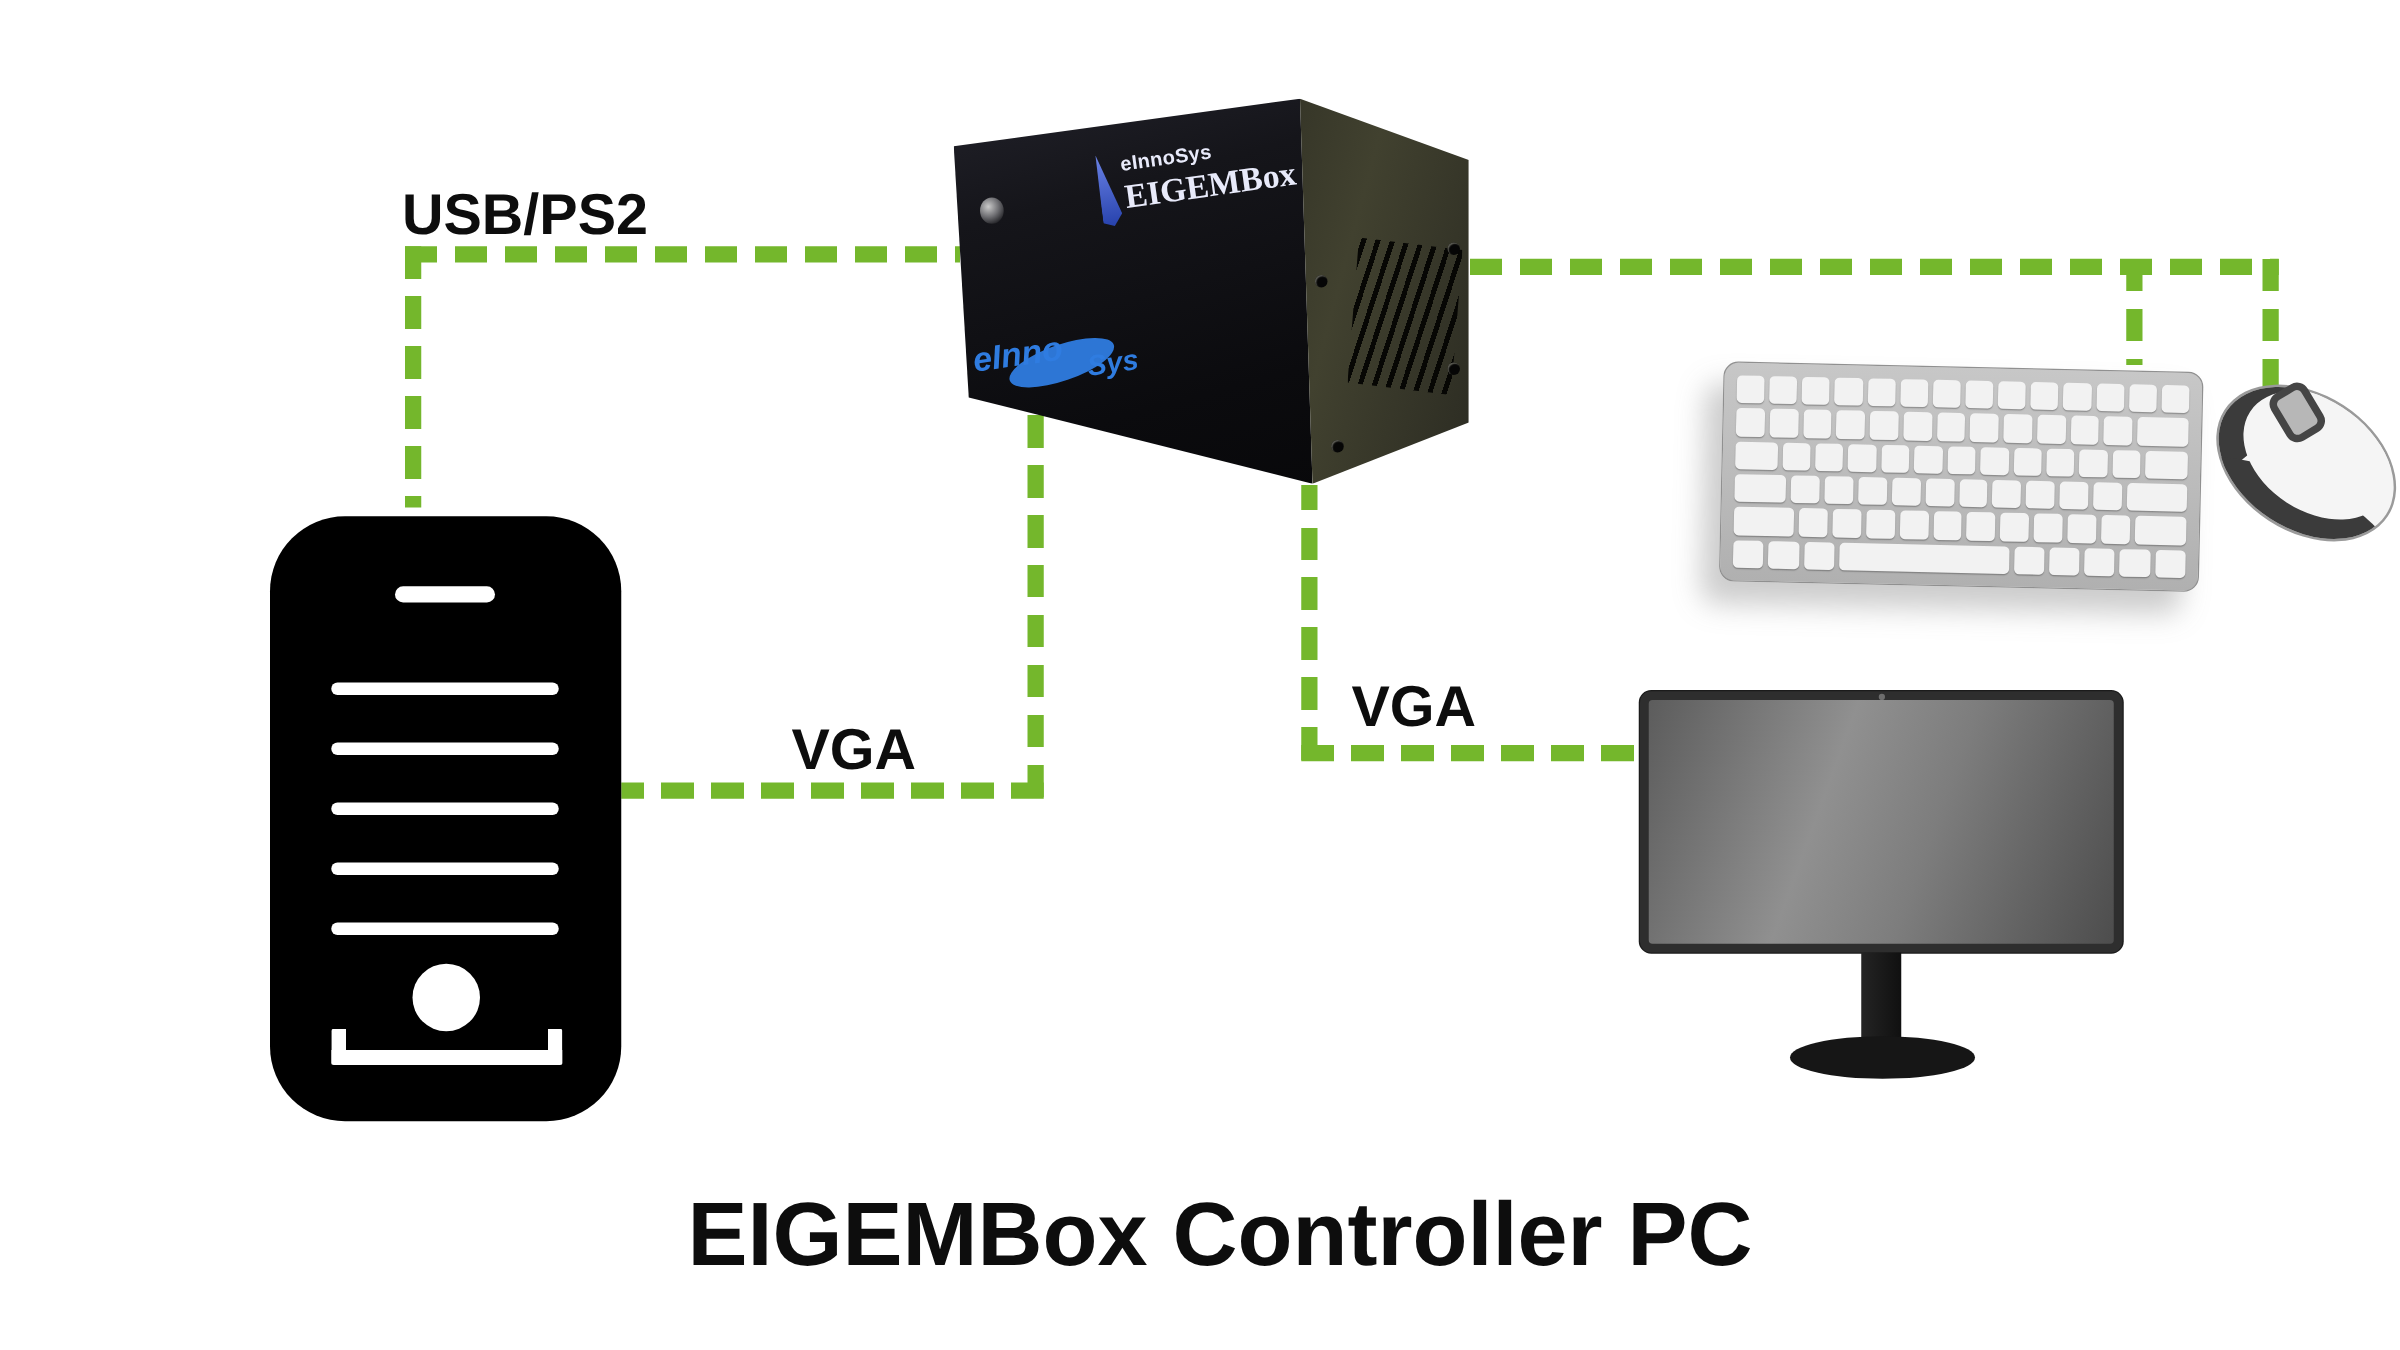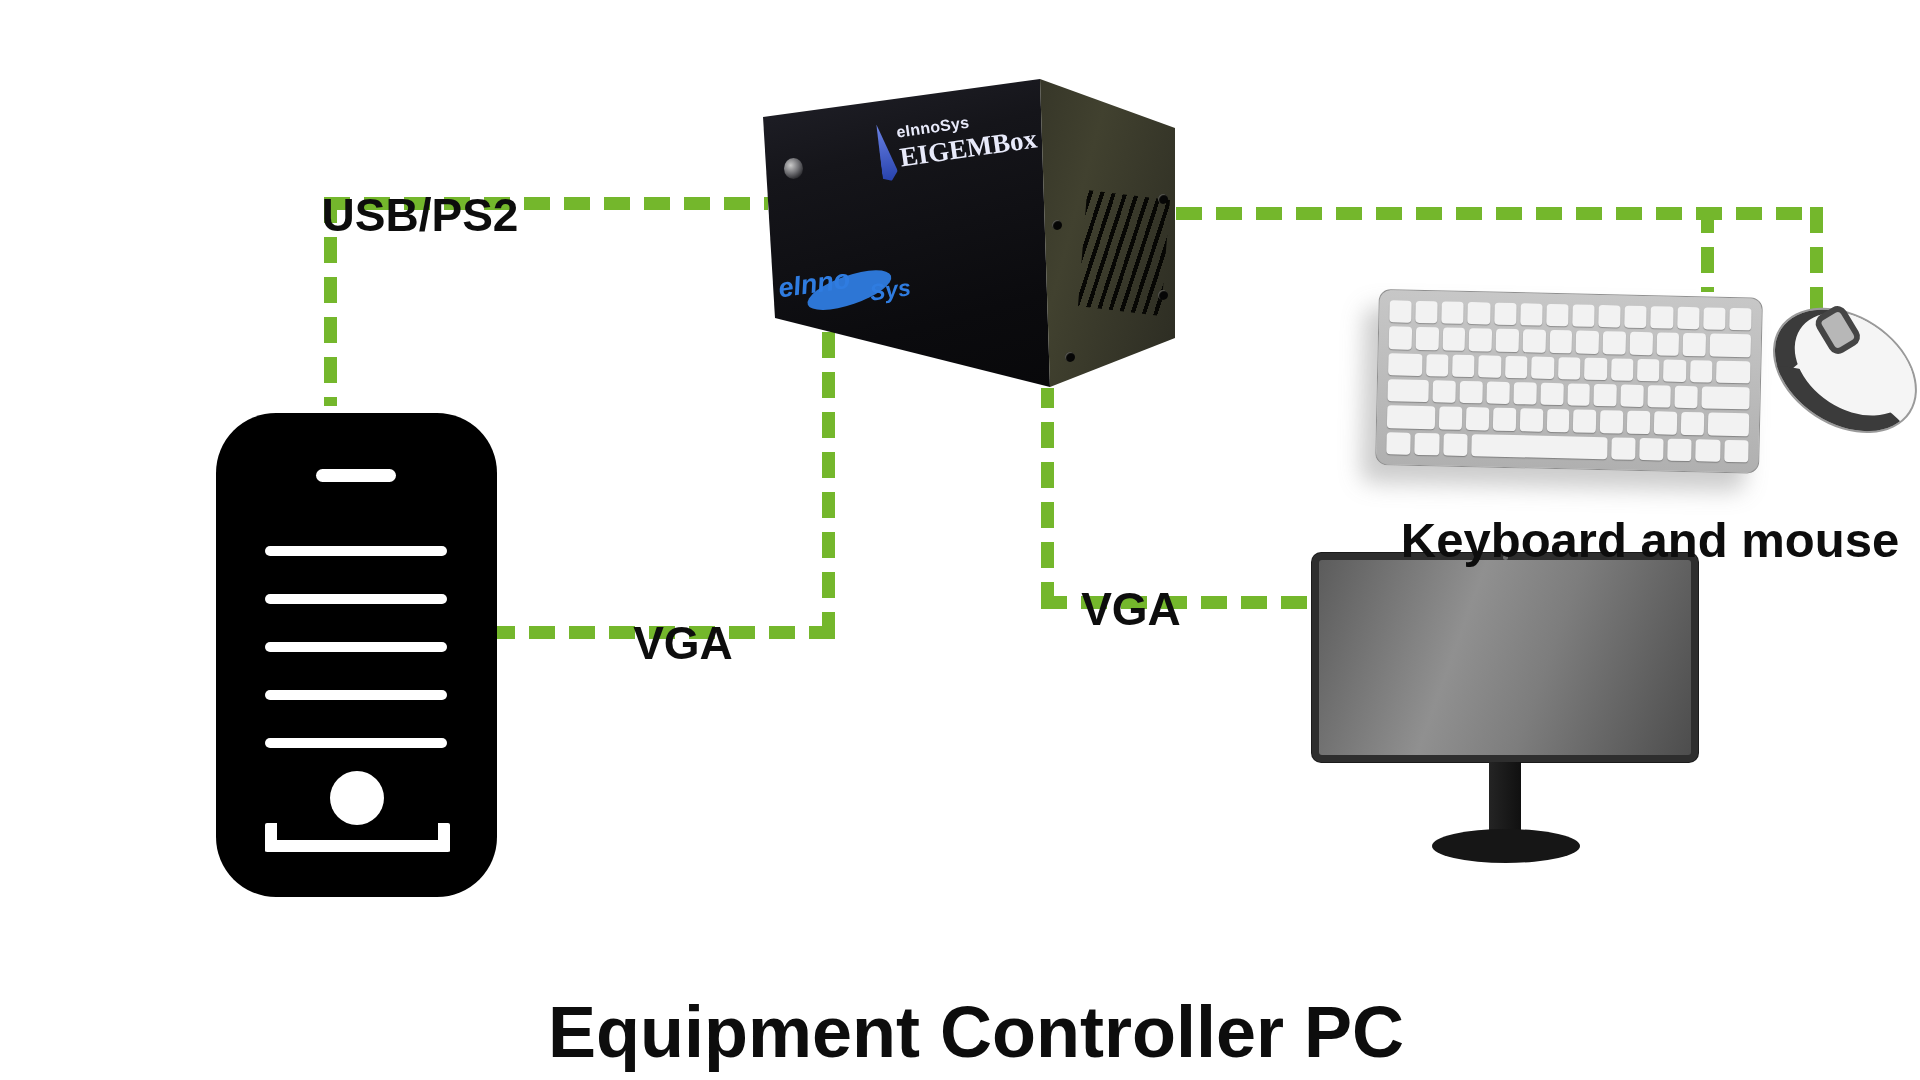--- a/index.html
+++ b/index.html
@@ -6,21 +6,21 @@
   .canvas{position:relative;width:1920px;height:1080px;background:#fff;overflow:hidden;
           font-family:"Liberation Sans",sans-serif;}
 
   
   .dh{position:absolute;height:13px;background:repeating-linear-gradient(90deg,var(--green) 0 26px,transparent 26px 40px);}
   .dh.ar{background:repeating-linear-gradient(270deg,var(--green) 0 26px,transparent 26px 40px);}
   .dv{position:absolute;width:13px;background:repeating-linear-gradient(180deg,var(--green) 0 26px,transparent 26px 40px);}
   .dv.ab{background:repeating-linear-gradient(0deg,var(--green) 0 26px,transparent 26px 40px);}
 
   
-  .lbl{position:absolute;font-weight:700;color:var(--ink);text-align:center;line-height:1;white-space:nowrap;margin-top:44px;}
+  .lbl{position:absolute;font-weight:700;color:var(--ink);text-align:center;line-height:1;white-space:nowrap;}
 
   
   .tower{position:absolute;left:216px;top:413px;width:281px;height:484px;background:#000;border-radius:60px;}
   .tower .slot{position:absolute;left:100px;top:56px;width:80px;height:13px;background:#fff;border-radius:7px;}
   .tower .bar{position:absolute;left:49px;width:182px;height:10px;background:#fff;border-radius:5px;}
   .tower .pwr{position:absolute;left:114px;top:358px;width:54px;height:54px;background:#fff;border-radius:50%;}
   .tower .bracket{position:absolute;left:49px;top:410px;width:185px;height:29px;box-sizing:border-box;
                   border-left:12px solid #fff;border-right:12px solid #fff;border-bottom:12px solid #fff;border-radius:2px;}
 
   
@@ -230,16 +230,15 @@
     <div class="mwheel"></div>
   </div>
 
   <div class="monitor">
     <div class="mscreen"></div>
     <div class="mcam"></div>
   </div>
   <div class="mstand"></div>
   <div class="mbase"></div>
 
-  <div class="lbl" style="left:1390px;top:472px;width:520px;font-size:49px;">Keyboard and mouse</div>
-  <div class="lbl" style="left:476px;top:952px;width:1000px;font-size:72px;">Equipment Controller PC</div>
+  <div class="lbl" style="left:476px;top:952px;width:1000px;font-size:72px;">EIGEMBox Controller PC</div>
 
 </div>
 
 </body></html>

